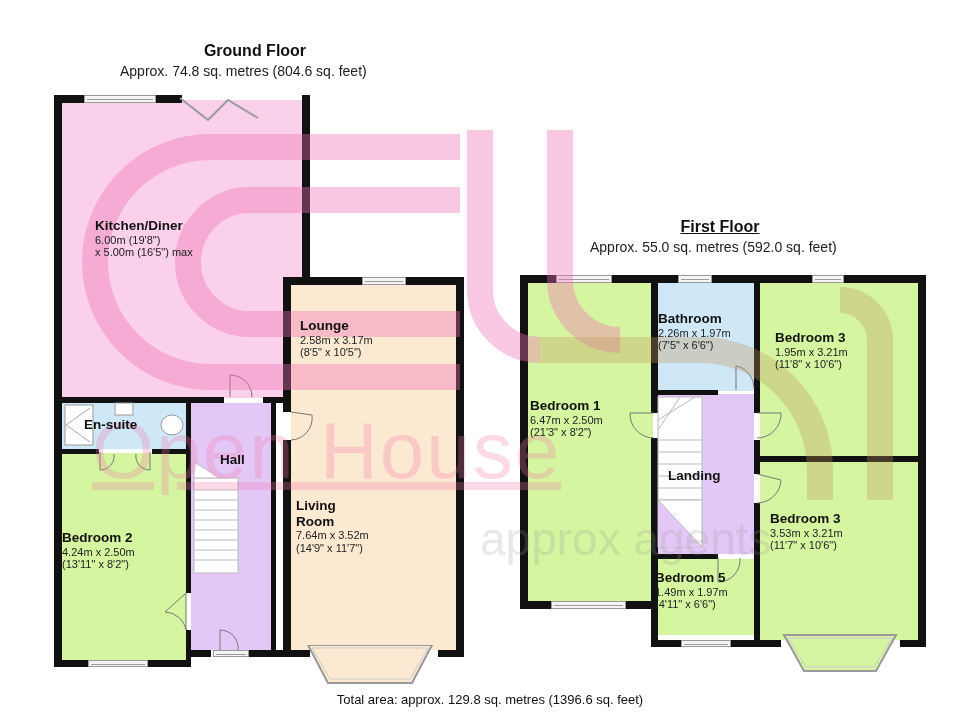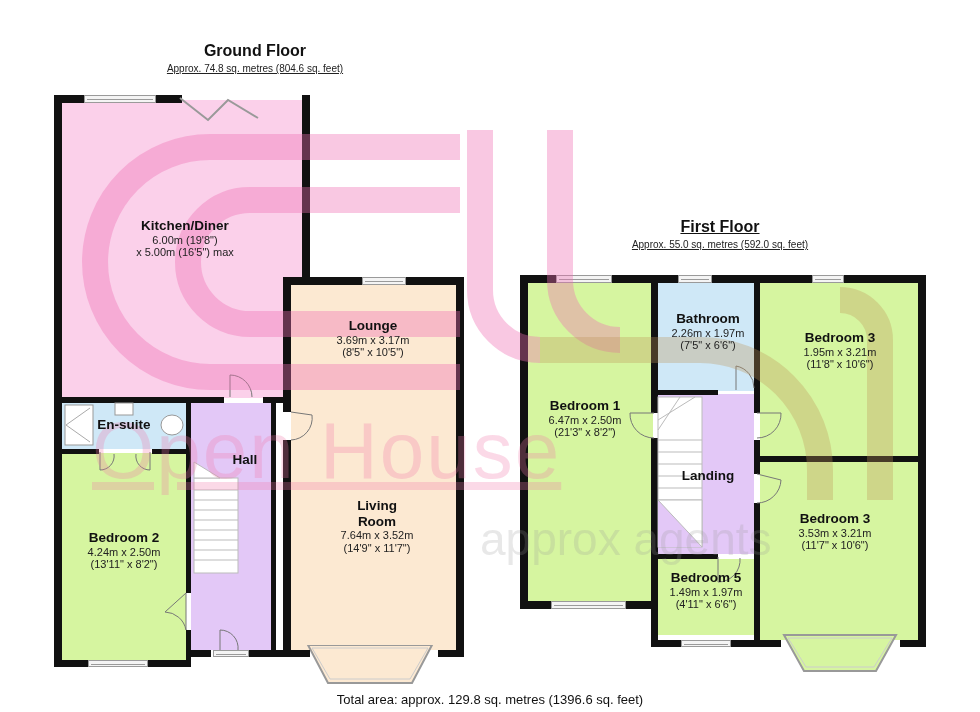--- a/index.html
+++ b/index.html
@@ -1,22 +1,22 @@
 <!DOCTYPE html>
 <html><head>
 <meta charset="utf-8">
 <style>
   html, body { margin:0; padding:0; background:#ffffff; }
   body { width:980px; height:712px; position:relative; overflow:hidden; font-family:"Liberation Sans", sans-serif; color:#111; }
   .abs { position:absolute; }
   .floor-title { position:absolute; text-align:center; font-weight:bold; font-size:16px; color:#111; }
-  .floor-sub { position:absolute; text-align:center; font-size:10px; color:#222;text-decoration:underline; }
+  .floor-sub { position:absolute; font-size:14px; color:#222; }
   .room { position:absolute; box-sizing:border-box; }
   .wall { position:absolute; background:#111; }
-  .label { position:absolute; text-align:center; line-height:1.15; color:#111; }
+  .label { position:absolute; line-height:1.15; color:#111; }
   .label .name { font-weight:bold; font-size:13.5px; display:block; }
   .label .dim { font-size:11px; display:block; color:#222; }
   .window { position:absolute; background:#f4f4f4; border:1px solid #9a9a9a; box-sizing:border-box; }
   .window::after { content:""; position:absolute; left:2px; right:2px; top:50%; border-top:1px solid #9a9a9a; }
   .total { position:absolute; left:0; width:980px; top:692px; text-align:center; font-size:13px; color:#111; }
   svg.overlay { position:absolute; left:0; top:0; pointer-events:none; }
   .wm-text { position:absolute; font-size:80px; color:rgba(240,120,170,0.28); letter-spacing:2px; font-family:"Liberation Sans", sans-serif; white-space:nowrap;text-decoration:underline; }
   .wm-sub { position:absolute; font-size:46px; color:rgba(150,150,150,0.22); white-space:nowrap; font-family:"Liberation Sans", sans-serif; }
 </style>
 </head>
@@ -181,24 +181,24 @@
 <div class="label" style="left:220px; top:452px; width:50px;">
   <span class="name">Hall</span>
 </div>
 <div class="label" style="left:62px; top:530px; width:124px;">
   <span class="name">Bedroom 2</span>
   <span class="dim">4.24m x 2.50m</span>
   <span class="dim">(13'11" x 8'2")</span>
 </div>
 <div class="label" style="left:300px; top:318px; width:146px;">
   <span class="name">Lounge</span>
-  <span class="dim">3.69m x 3.17m</span>
+  <span class="dim">2.58m x 3.17m</span>
   <span class="dim">(8'5" x 10'5")</span>
 </div>
-<div class="label" style="left:304px; top:498px; width:146px;">
+<div class="label" style="left:296px; top:498px; width:146px;">
   <span class="name">Living</span>
   <span class="name">Room</span>
   <span class="dim">7.64m x 3.52m</span>
   <span class="dim">(14'9" x 11'7")</span>
 </div>
 
 <div class="label" style="left:530px; top:398px; width:110px;">
   <span class="name">Bedroom 1</span>
   <span class="dim">6.47m x 2.50m</span>
   <span class="dim">(21'3" x 8'2")</span>

